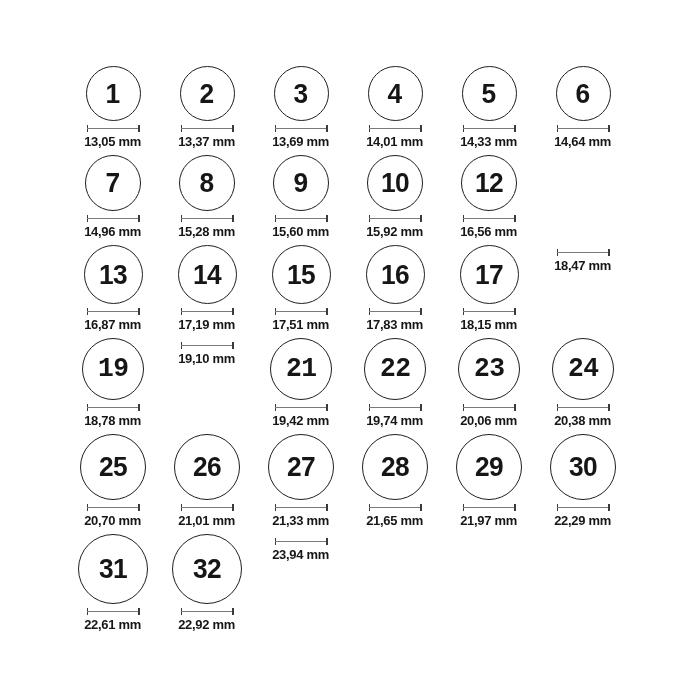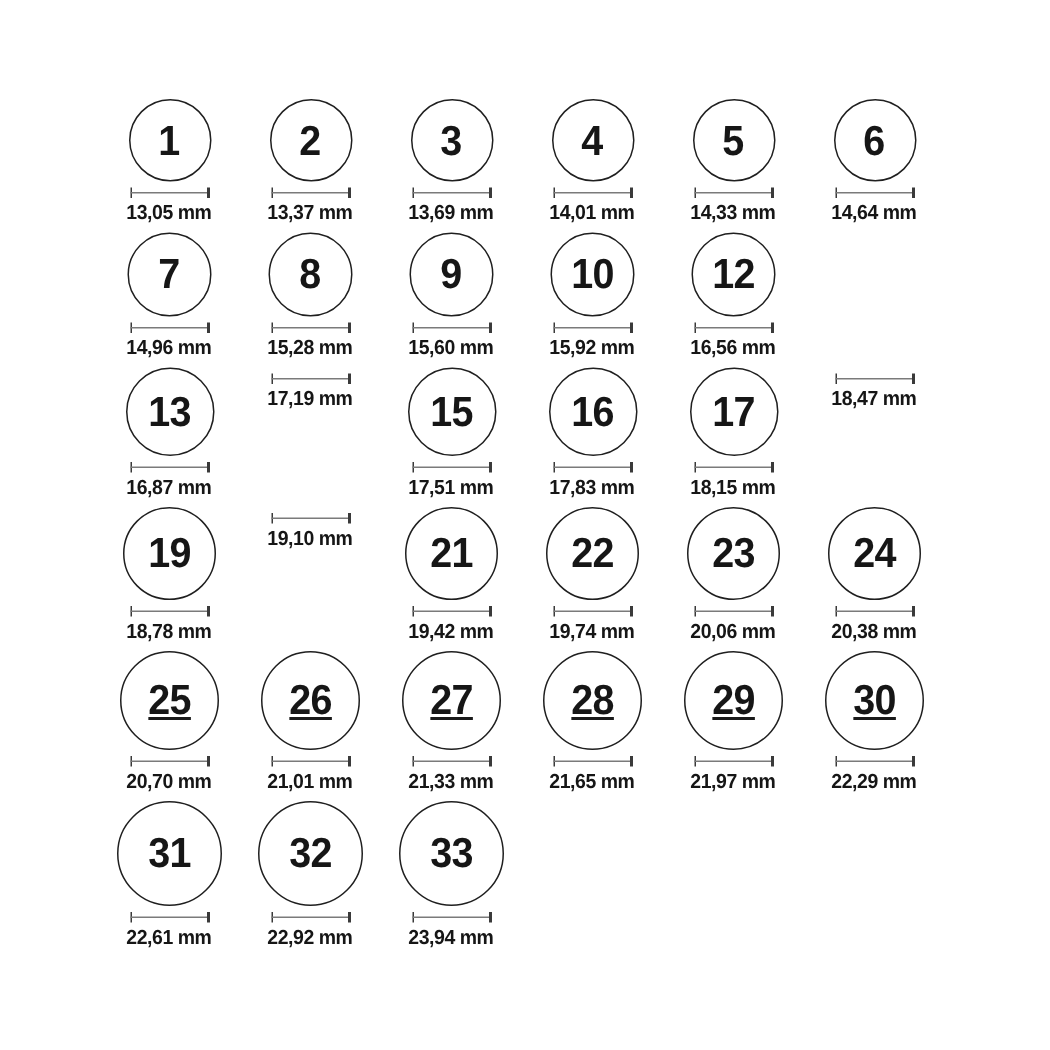--- a/index.html
+++ b/index.html
@@ -47,22 +47,22 @@
     font-size: 28px;
     line-height: 1;
     color: #161616;
     transform: scaleX(0.94);
     letter-spacing: -0.5px;
   }
   
   .r0 .circle { width: 55px; height: 55px; }
   .r1 .circle { width: 56px; height: 56px; }
   .r2 .circle { width: 59px; height: 59px; }
-  .r3 .circle { width: 62px; height: 62px; }
-  .r4 .circle { width: 66px; height: 66px; text-decoration: underline; }
+  .r3 .circle { width: 62px; height: 62px; font-family: Liberation Mono, monospace; }
+  .r4 .circle { width: 66px; height: 66px; }
   .r5 .circle { width: 70px; height: 70px; }
   .dim-line {
     position: relative;
     width: 53px;
     height: 7px;
     margin-top: 4px;
   }
   .dim-line .rule {
     position: absolute;
     left: 0;
@@ -238,20 +238,23 @@
     </div>
     <div class="dim-line">
       <span class="cap left"></span>
       <span class="rule"></span>
       <span class="cap right"></span>
     </div>
     <div class="label">16,87 mm</div>
   </div>
 
   <div class="cell">
+    <div class="circle">
+      <span class="num">14</span>
+    </div>
     <div class="dim-line">
       <span class="cap left"></span>
       <span class="rule"></span>
       <span class="cap right"></span>
     </div>
     <div class="label">17,19 mm</div>
   </div>
 
   <div class="cell">
     <div class="circle">
@@ -460,23 +463,20 @@
     </div>
     <div class="dim-line">
       <span class="cap left"></span>
       <span class="rule"></span>
       <span class="cap right"></span>
     </div>
     <div class="label">22,92 mm</div>
   </div>
 
   <div class="cell">
-    <div class="circle">
-      <span class="num">33</span>
-    </div>
     <div class="dim-line">
       <span class="cap left"></span>
       <span class="rule"></span>
       <span class="cap right"></span>
     </div>
     <div class="label">23,94 mm</div>
   </div>
 </div>
   </div>
 

